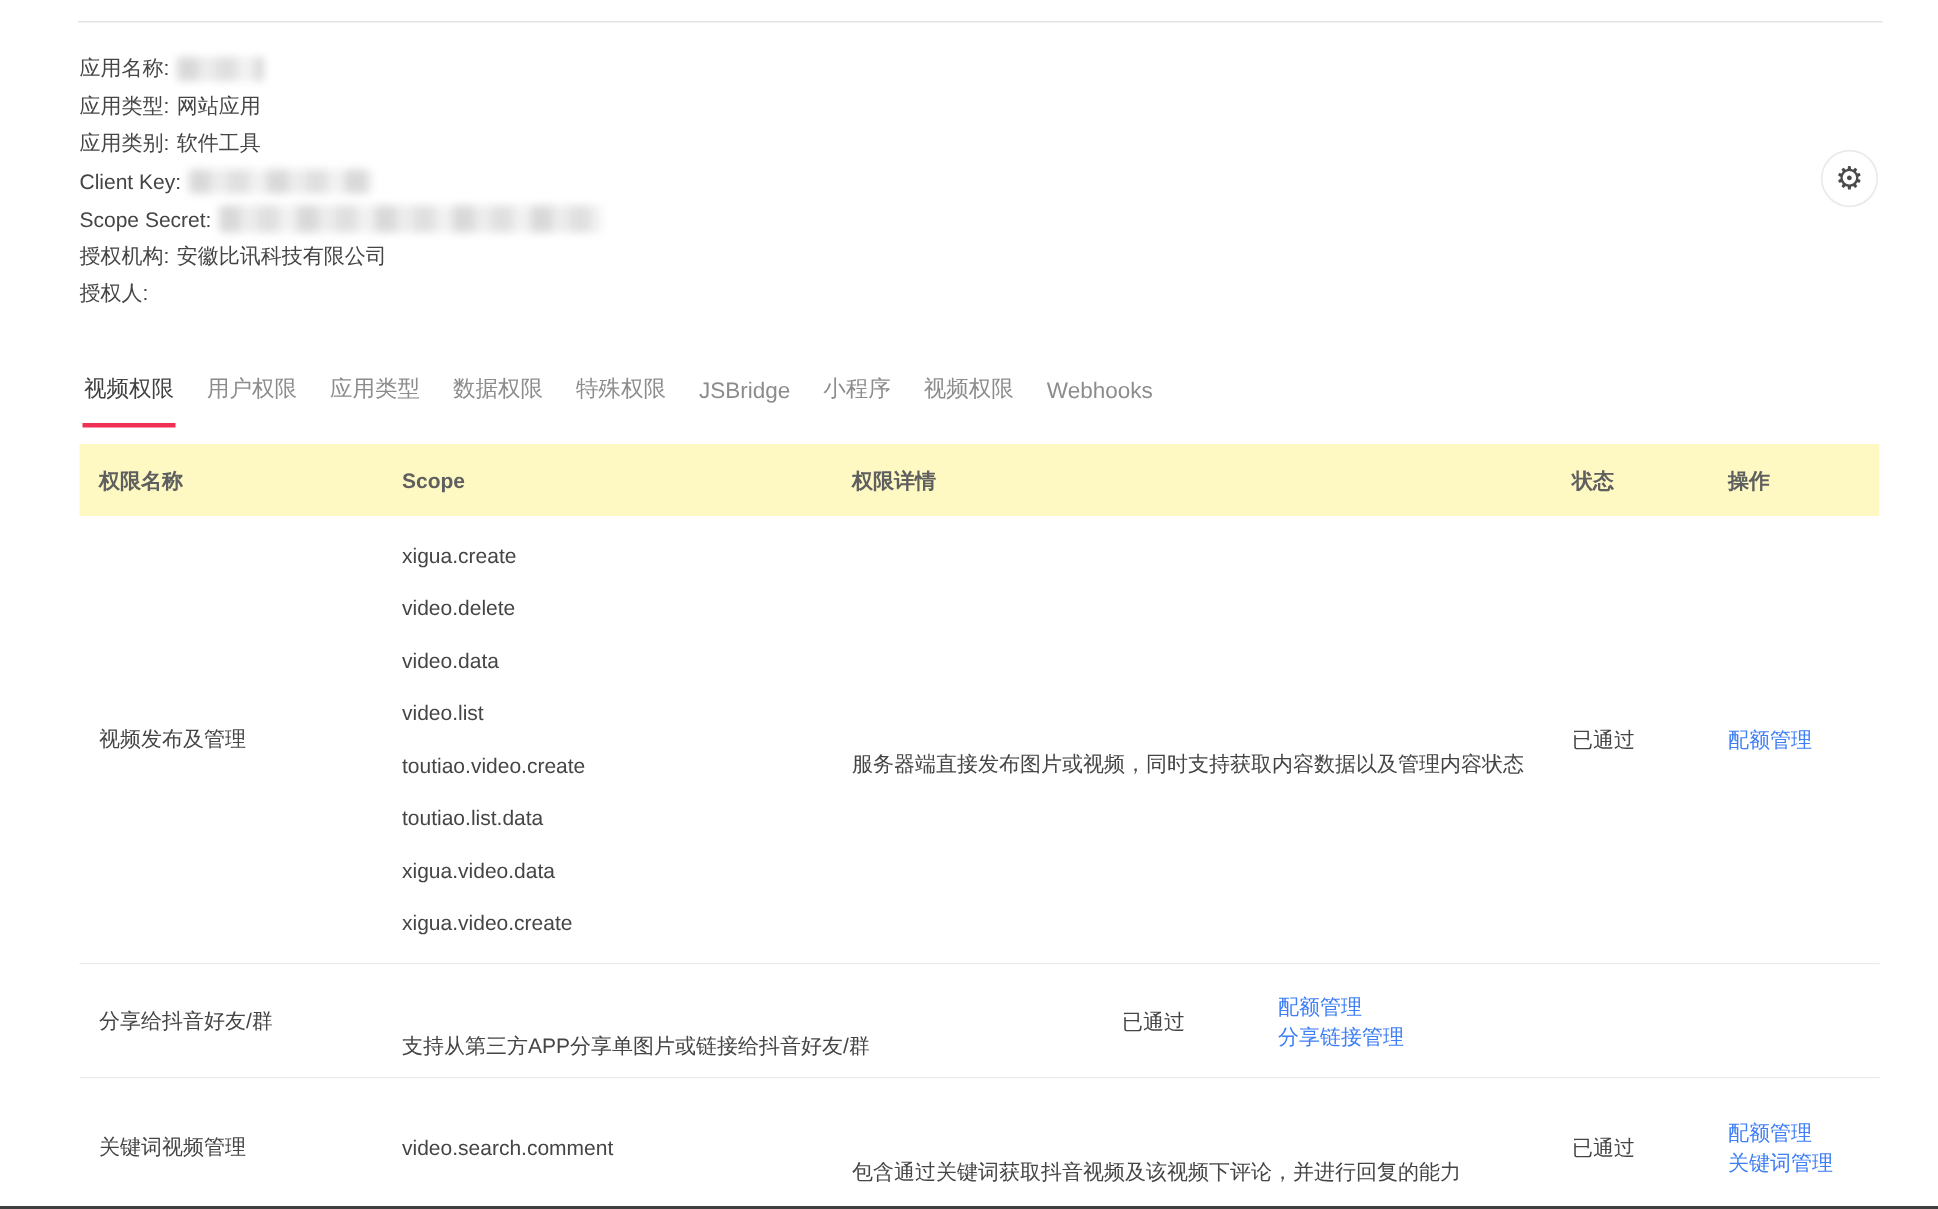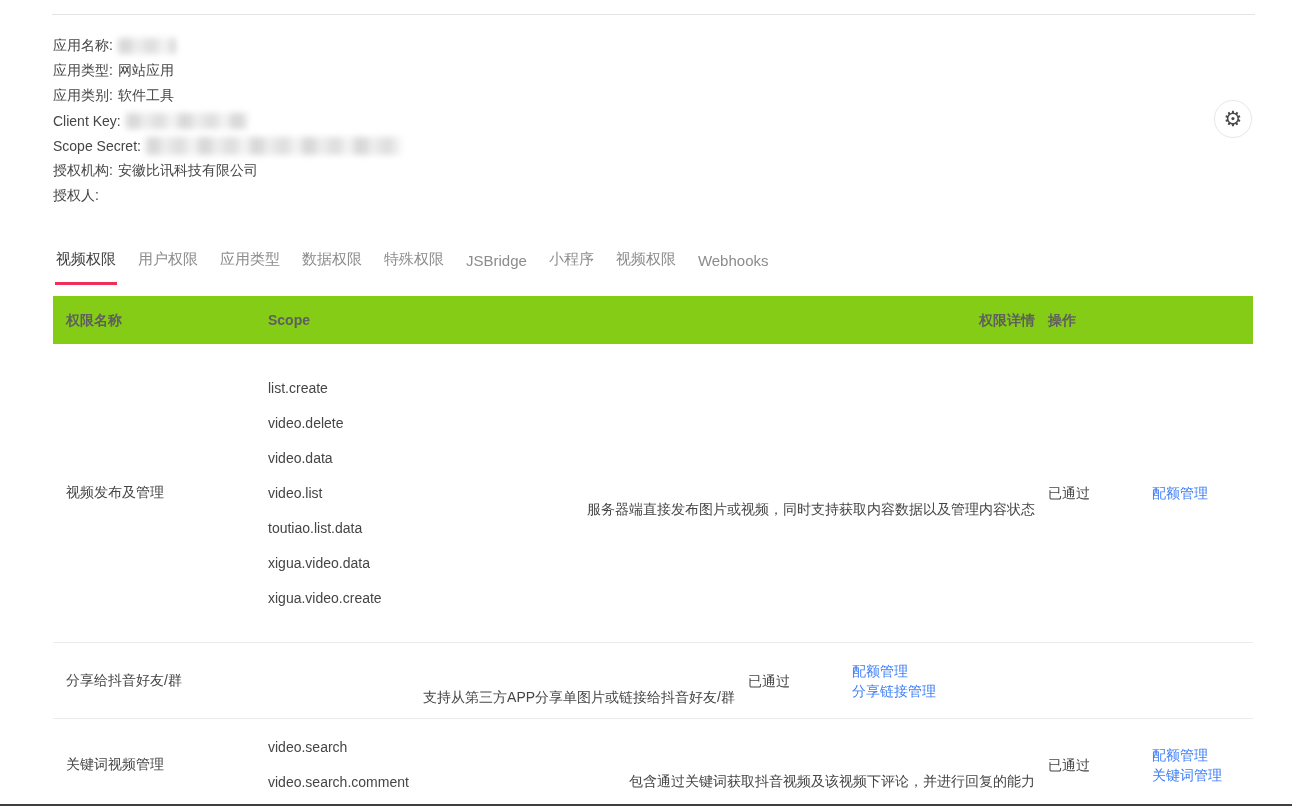--- a/index.html
+++ b/index.html
@@ -42,25 +42,25 @@
   
   .tabs{position:absolute;left:55px;top:250px;display:flex;align-items:flex-end;}
   .tab{
     margin-right:20px;font-size:15px;color:var(--muted);padding:0 1px 13px 1px;
     border-bottom:3px solid transparent;cursor:pointer;white-space:nowrap;
   }
   .tab.active{color:#404040;font-weight:normal;border-bottom-color:var(--accent);}
 
   
   .perm-table{position:absolute;left:53px;top:296px;width:1200px;}
-  .thead{display:flex;height:48px;background:#84cc16;}
+  .thead{display:flex;height:48px;background:#fef9c3;}
   .th{line-height:48px;padding-left:13px;color:#5f5f5f;font-weight:bold;}
   .c0{width:202px;flex:none;}
   .c1{width:300px;flex:none;}
-  .c2{width:480px;flex:none;text-align:right;}
+  .c2{width:480px;flex:none;}
   .c3{width:104px;flex:none;}
   .c4{width:114px;flex:none;}
   .trow{display:flex;border-bottom:1px solid #ebebeb;background:#fff;}
   .trow:nth-child(1){min-height:299px;}
   .trow:nth-child(2){min-height:76px;}
   .trow:nth-child(3){min-height:92px;border-bottom:none;}
   .td{padding-left:13px;display:flex;flex-direction:column;justify-content:center;}
   .scope-item{line-height:35px;white-space:nowrap;}
   .detail-text{line-height:20px;margin-top:32px;}
   .status-text{line-height:20px;}
@@ -123,32 +123,34 @@
     <div class="tab">小程序</div>
     <div class="tab">视频权限</div>
     <div class="tab">Webhooks</div>
   </div>
 
 <div class="perm-table">
   <div class="thead" id="thead">
       <div class="th c0">权限名称</div>
       <div class="th c1">Scope</div>
       <div class="th c2">权限详情</div>
+      <div class="th c3">状态</div>
       <div class="th c4">操作</div>
     </div>
   <div id="tbody">
   <div class="trow">
     <div class="td c0">
           <span class="name-text">视频发布及管理</span>
         </div>
     <div class="td c1 scope-cell">
-          <div class="scope-item">list.create</div>
+          <div class="scope-item">xigua.create</div>
           <div class="scope-item">video.delete</div>
           <div class="scope-item">video.data</div>
           <div class="scope-item">video.list</div>
+          <div class="scope-item">toutiao.video.create</div>
           <div class="scope-item">toutiao.list.data</div>
           <div class="scope-item">xigua.video.data</div>
           <div class="scope-item">xigua.video.create</div>
         </div>
     <div class="td c2">
           <span class="detail-text">服务器端直接发布图片或视频，同时支持获取内容数据以及管理内容状态</span>
         </div>
     <div class="td c3">
           <span class="status-text">已通过</span>
         </div>
@@ -171,21 +173,20 @@
           <a class="action-link">配额管理</a>
           <a class="action-link">分享链接管理</a>
         </div>
   </div>
 
   <div class="trow">
     <div class="td c0">
           <span class="name-text">关键词视频管理</span>
         </div>
     <div class="td c1 scope-cell">
-          <div class="scope-item">video.search</div>
           <div class="scope-item">video.search.comment</div>
         </div>
     <div class="td c2">
           <span class="detail-text">包含通过关键词获取抖音视频及该视频下评论，并进行回复的能力</span>
         </div>
     <div class="td c3">
           <span class="status-text">已通过</span>
         </div>
     <div class="td c4 action-cell">
           <a class="action-link">配额管理</a>

